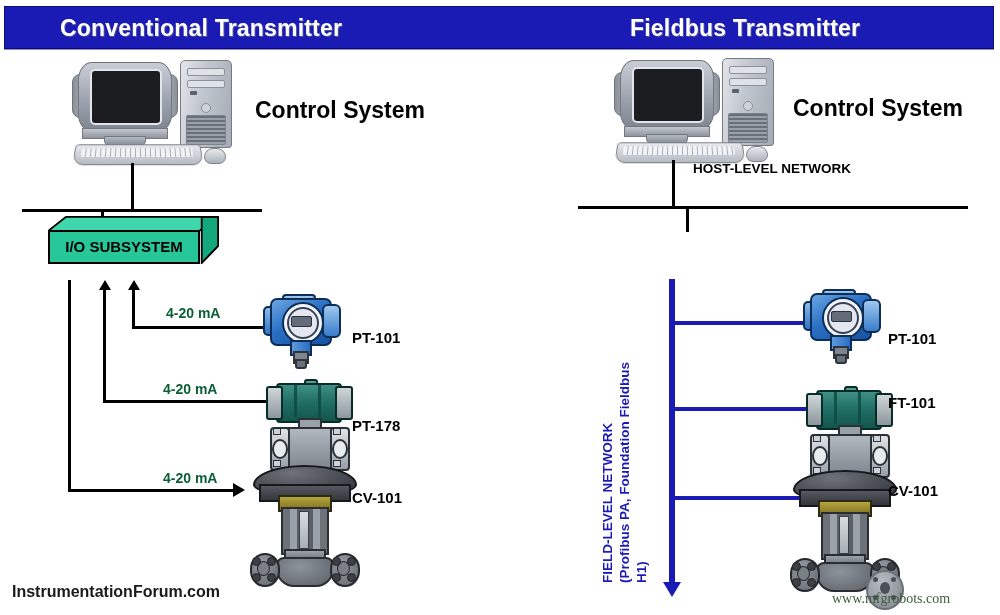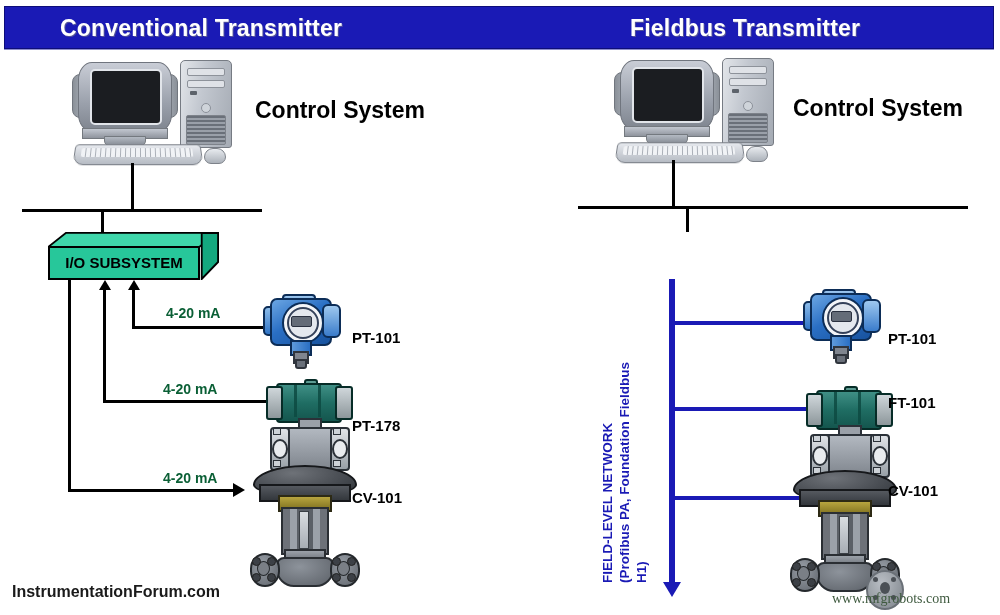--- a/index.html
+++ b/index.html
@@ -332,21 +332,21 @@
   </div>
 
   <div class="lbl control-sys" style="left:255px;top:97px;">Control System</div>
 
   <div class="wire-v" style="left:131px;top:163px;height:48px;"></div>
 
   <div class="wire-h" style="left:22px;top:209px;width:240px;"></div>
 
   <div class="wire-v" style="left:101px;top:209px;height:27px;"></div>
 
-  <div class="box3d" style="left:48px;top:232px;width:170px;height:48px;">
+  <div class="box3d" style="left:48px;top:216px;width:170px;height:48px;">
     <svg class="top" width="170" height="18" viewBox="0 0 170 18" preserveAspectRatio="none">
       <polygon points="0,17 18,1 169,1 151,17" fill="#3fd7ab" stroke="#000" stroke-width="2"></polygon>
     </svg>
     <svg class="side" width="22" height="48" viewBox="0 0 22 48" preserveAspectRatio="none" style="right:-1px;top:0;">
       <polygon points="3,1 21,1 21,30 3,47" fill="#14a87f" stroke="#000" stroke-width="2"></polygon>
     </svg>
     <div class="face green-face" style="width:152px;">I/O SUBSYSTEM</div>
   </div>
 
   <div class="wire-v" style="left:68px;top:280px;height:212px;"></div>
@@ -439,20 +439,21 @@
       <div class="tower-grille"></div>
     </div>
     <div class="keyboard">
       <div class="keys"></div>
     </div>
     <div class="mouse"></div>
   </div>
 
   <div class="lbl control-sys" style="left:793px;top:95px;">Control System</div>
 
+  <div class="lbl netlabel" style="left:693px;top:161px;">HOST-LEVEL NETWORK</div>
 
   <div class="wire-v" style="left:672px;top:160px;height:48px;"></div>
   <div class="wire-h" style="left:578px;top:206px;width:390px;"></div>
   <div class="wire-v" style="left:686px;top:206px;height:26px;"></div>
 
 
   <div class="bus-v" style="left:669px;top:279px;height:305px;"></div>
   <div class="arrow-d-blue" style="left:663px;top:582px;"></div>
 
   <div class="bus-h" style="left:669px;top:321px;width:140px;"></div>

